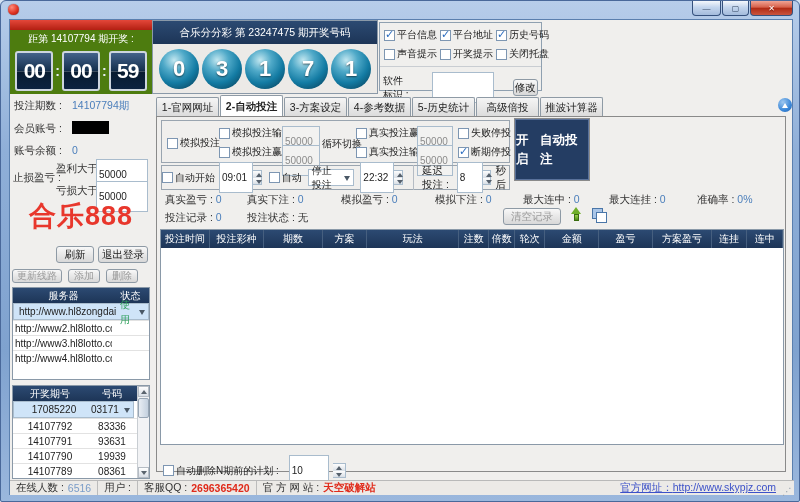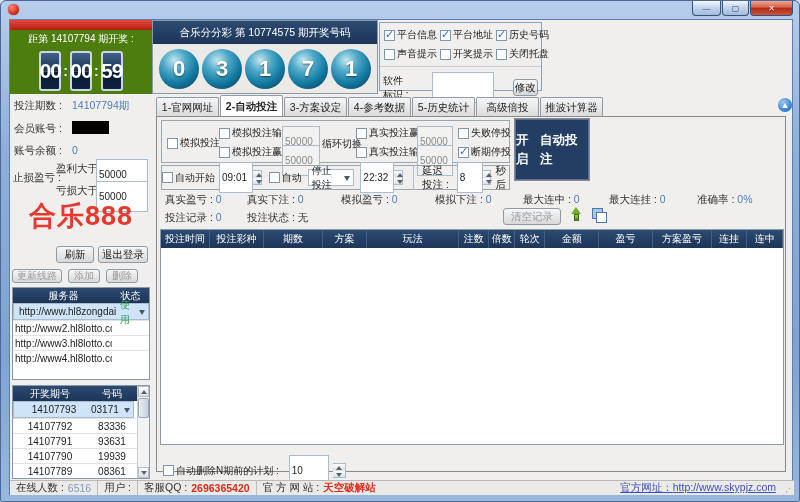--- a/index.html
+++ b/index.html
@@ -24,21 +24,21 @@
   .client { position:absolute; left:8px; top:18px; width:784px; height:476px;
     background:#f0efed; border:1px solid #5a7fae; font-size:11px; color:#222; }
 
   
   .lt-block { position:absolute; left:0; top:0; width:142px; height:74px; background:#4d7c0f; }
   .red-banner { position:absolute; left:0; top:0; width:100%; height:10px; background:linear-gradient(#e4473a,#b31f12); }
   .lt-head { position:absolute; left:0; top:10px; width:100%; height:17px; color:#fff; font-size:10px;
     display:flex; align-items:center; justify-content:center; white-space:nowrap; }
   .clock { position:absolute; left:0; top:27px; width:100%; height:47px;
     display:flex; align-items:center; justify-content:center; gap:2px; }
-  .tile { width:22px; height:40px; border:2px solid #cdd5de; border-radius:3px;
+  .tile { width:38px; height:40px; border:2px solid #cdd5de; border-radius:3px;
     background:linear-gradient(#44628a,#16314f 48%,#081b30 52%,#0c2similar,#0c2340);
     background:linear-gradient(#44628a,#16314f 48%,#081b30 52%,#0c2340);
     color:#fff; font-weight:bold; font-size:21px; letter-spacing:-1px;
     display:flex; align-items:center; justify-content:center; position:relative; }
   .tile::after { content:""; position:absolute; left:0; right:0; top:50%; height:1px; background:rgba(255,255,255,.22); }
   .colon { color:#e8eef5; font-weight:bold; font-size:14px; }
 
   
   .center-block { position:absolute; left:142px; top:0; width:226px; height:74px; border:1px solid #8a99a8; }
   .c-head { height:23px; background:linear-gradient(#2c4a72,#1d3557); color:#fff; font-size:10.5px;
@@ -174,21 +174,21 @@
       <div class="clock">
         <span class="tile">00</span>
           <span class="colon">:</span>
           <span class="tile">00</span>
           <span class="colon">:</span>
           <span class="tile">59</span>
       </div>
     </div>
 
     <div class="center-block">
-      <div class="c-head">合乐分分彩 第 10774575 期开奖号码</div>
+      <div class="c-head">合乐分分彩 第 23247475 期开奖号码</div>
       <div class="balls">
         <span class="ball">0</span>
         <span class="ball">3</span>
         <span class="ball">1</span>
         <span class="ball">7</span>
         <span class="ball">1</span>
       </div>
     </div>
 
     <div class="opt-box">
@@ -275,21 +275,21 @@
         </div>
       </div>
 
       <div class="sb-table" style="top:291px;height:94px">
         <div style="position:absolute;left:0;top:0;right:12px;bottom:0">
           <div class="sb-th">
             <span class="c-issue">开奖期号</span>
             <span class="c-num">号码</span>
           </div>
           <div class="sb-tr sel">
-            <span class="c-issue">14107793</span>
+            <span class="c-issue">17085220</span>
             <span class="c-num">03171</span>
           </div>
           <div class="sb-tr">
             <span class="c-issue">14107792</span>
             <span class="c-num">83336</span>
           </div>
           <div class="sb-tr">
             <span class="c-issue">14107791</span>
             <span class="c-num">93631</span>
           </div>

